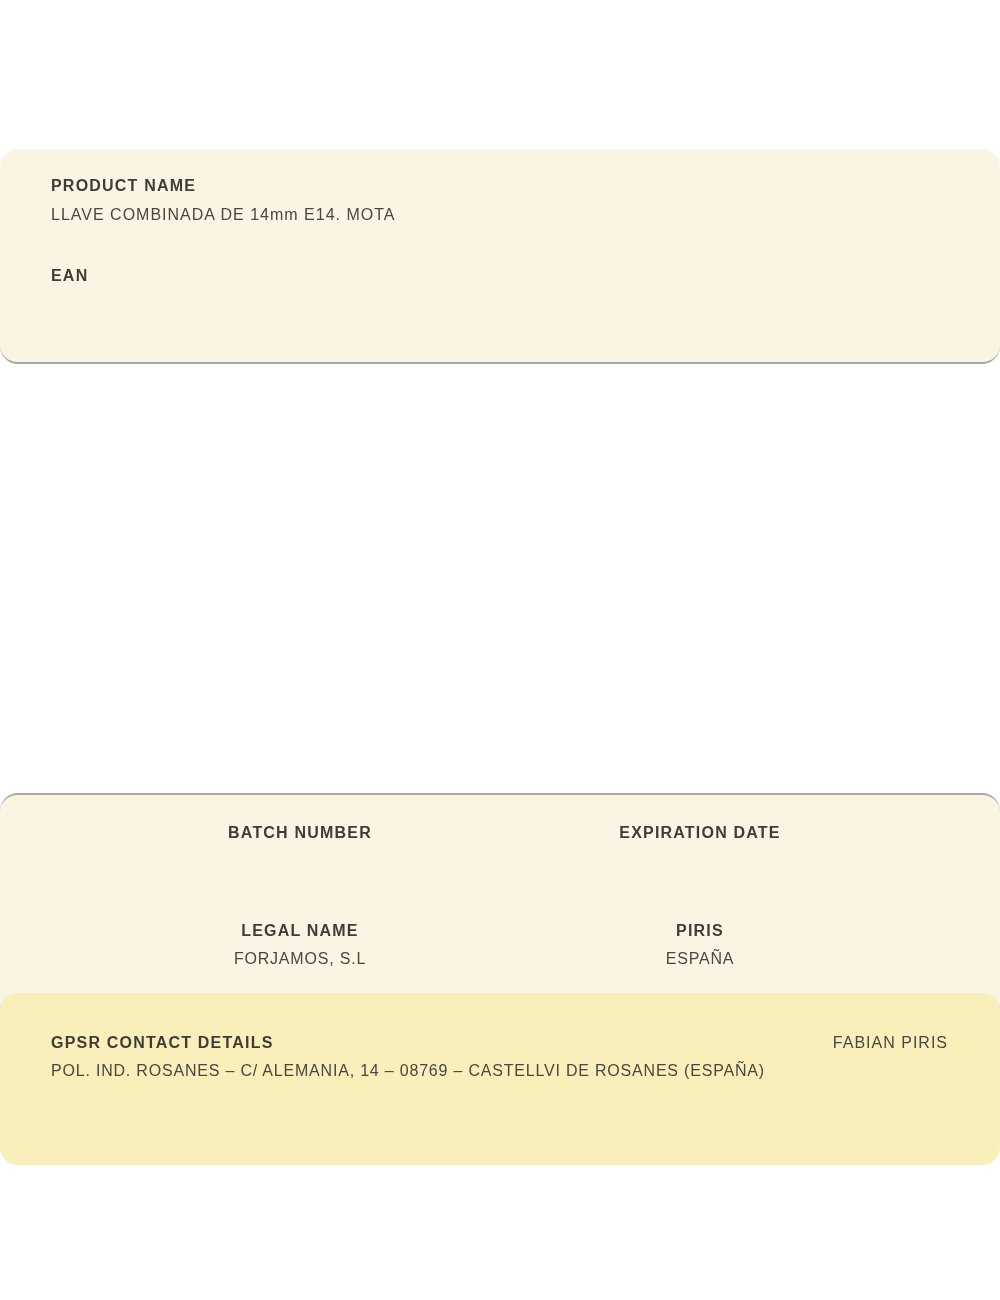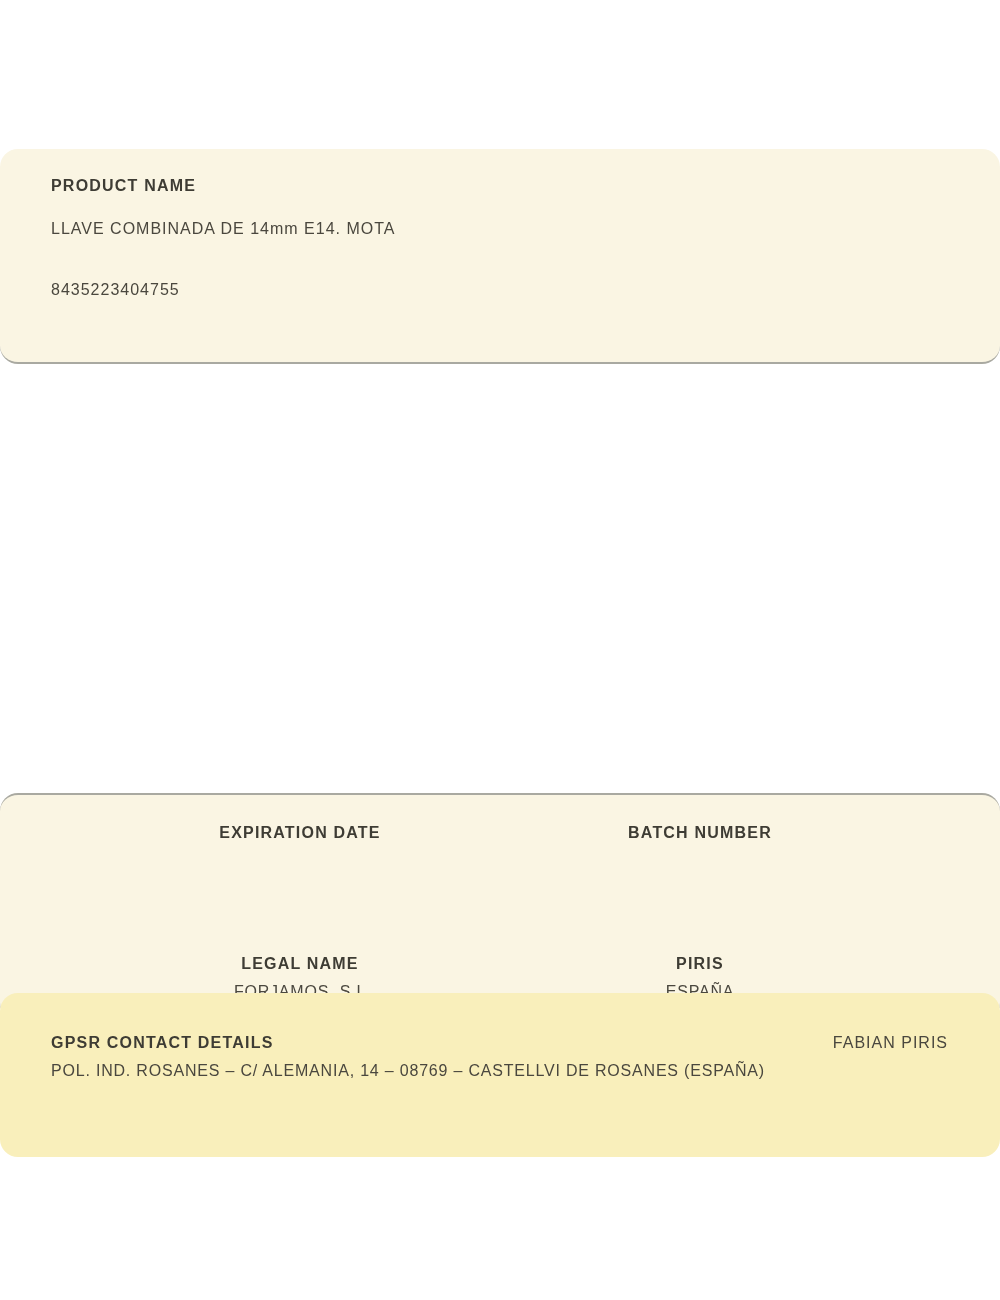--- a/index.html
+++ b/index.html
@@ -24,43 +24,43 @@
     background:var(--band-cream);
     border-bottom:2px solid var(--border-gray);
     padding:27px 0 0 51px;width:949px;
   }
   .field-label{
     font-size:16px;font-weight:700;letter-spacing:1.2px;
     line-height:20px;color:var(--label-text);
   }
   .field-value{
     font-size:16px;font-weight:400;letter-spacing:1px;
-    line-height:20px;margin-top:23px;color:var(--value-text);
+    line-height:20px;margin-top:9px;color:var(--value-text);
   }
   .field + .field{margin-top:41px;}
 
   
   .band-details{
     top:793px;height:196px;
     background:var(--band-cream);
     border-top:2px solid var(--border-gray);
     border-bottom:2px solid var(--border-gray);
     padding:28px 100px 0 100px;width:800px;
   }
   .col-row{display:flex;}
   .col{width:400px;text-align:center;}
   .row-headers{margin-bottom:0;}
-  .row-info{margin-top:103px;align-items:flex-end;}
+  .row-info{margin-top:70px;align-items:flex-end;}
   .col .field-value{margin-top:8px;letter-spacing:0.8px;}
 
   
   .band-contact{
     top:993px;height:120px;
     background:var(--band-yellow);
-    padding:36px 52px 8px 51px;width:897px;
+    padding:36px 52px 16px 51px;width:897px;
   }
   .contact-head{
     display:flex;justify-content:space-between;align-items:baseline;
     line-height:28px;
   }
   .contact-title{
     font-size:16px;font-weight:700;letter-spacing:1.2px;color:var(--label-text);
   }
   .contact-name{
     font-size:16px;font-weight:400;letter-spacing:1px;color:var(--value-text);text-align:right;
@@ -72,32 +72,32 @@
 </style>
 </head>
 <body>
 
 <section class="band band-product">
   <div class="field">
     <div class="field-label">PRODUCT NAME</div>
     <div class="field-value">LLAVE COMBINADA DE 14mm E14. MOTA</div>
   </div>
   <div class="field">
-    <div class="field-value">8435223404755</div>
+    <div class="field-label">EAN</div>
   </div>
 </section>
 
 <section class="band band-details">
   <div class="col-row row-headers">
     <div class="col">
-      <div class="field-label">EXPIRATION DATE</div>
+      <div class="field-label">BATCH NUMBER</div>
       <div class="field-value"></div>
     </div>
     <div class="col">
-      <div class="field-label">BATCH NUMBER</div>
+      <div class="field-label">EXPIRATION DATE</div>
       <div class="field-value"></div>
     </div>
   </div>
   <div class="col-row row-info">
     <div class="col">
       <div class="field-label">LEGAL NAME</div>
       <div class="field-value">FORJAMOS, S.L</div>
     </div>
     <div class="col">
       <div class="field-label">PIRIS</div>

